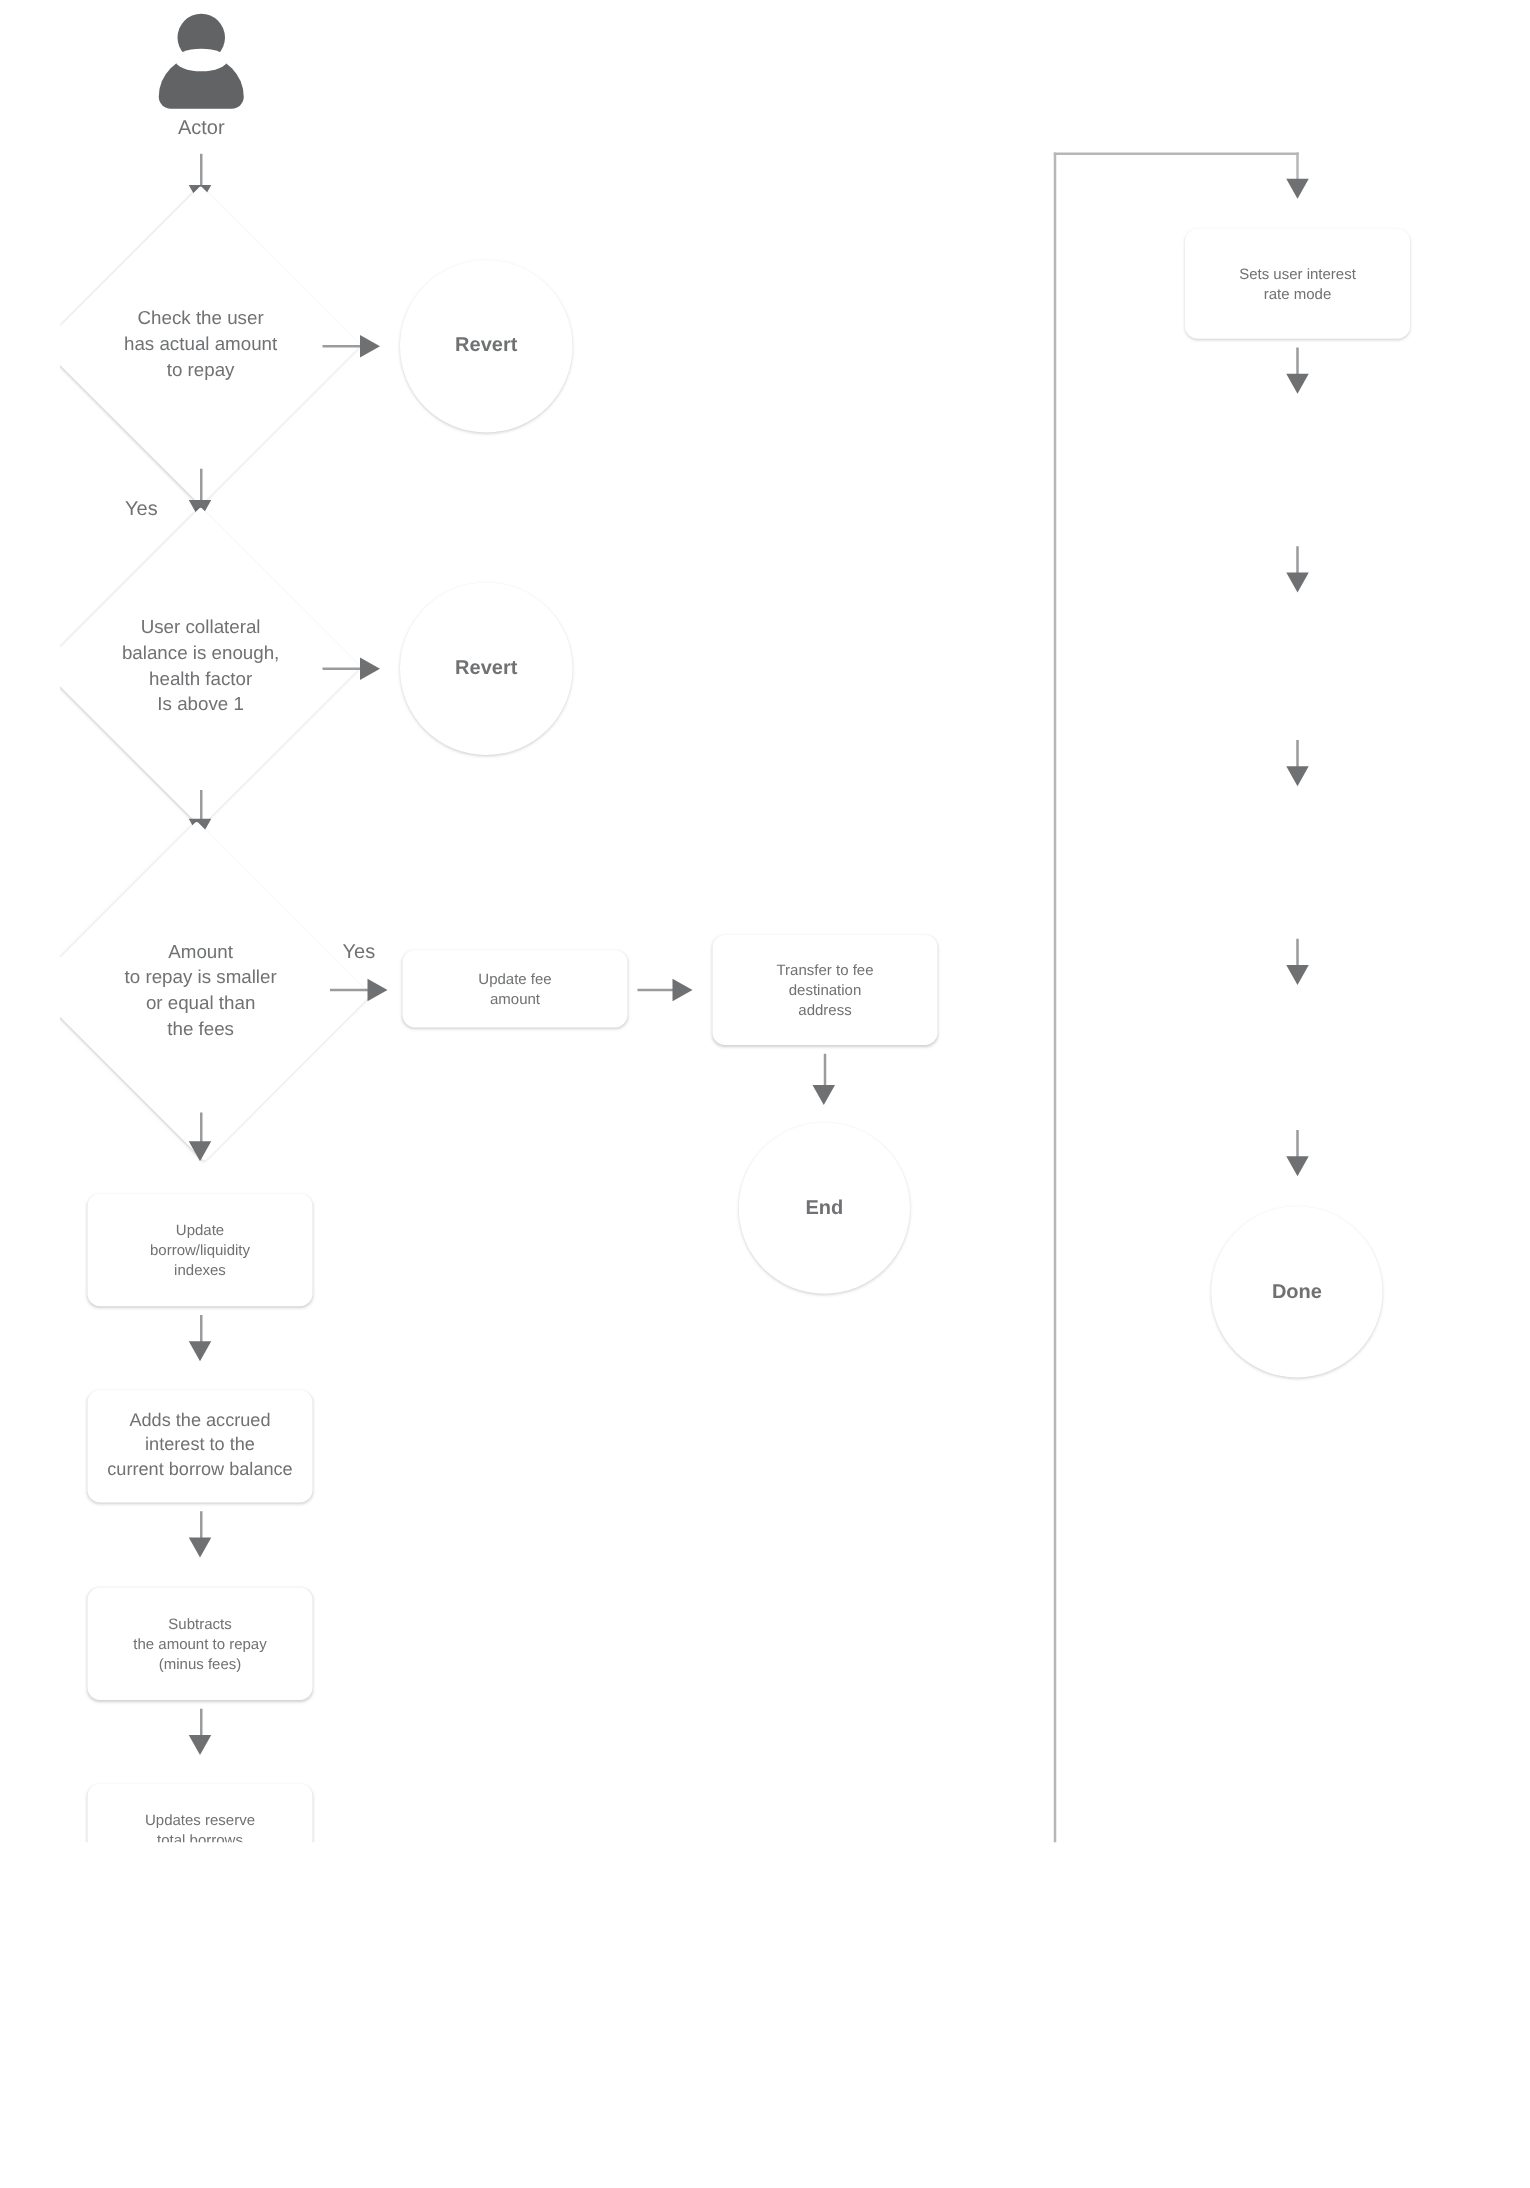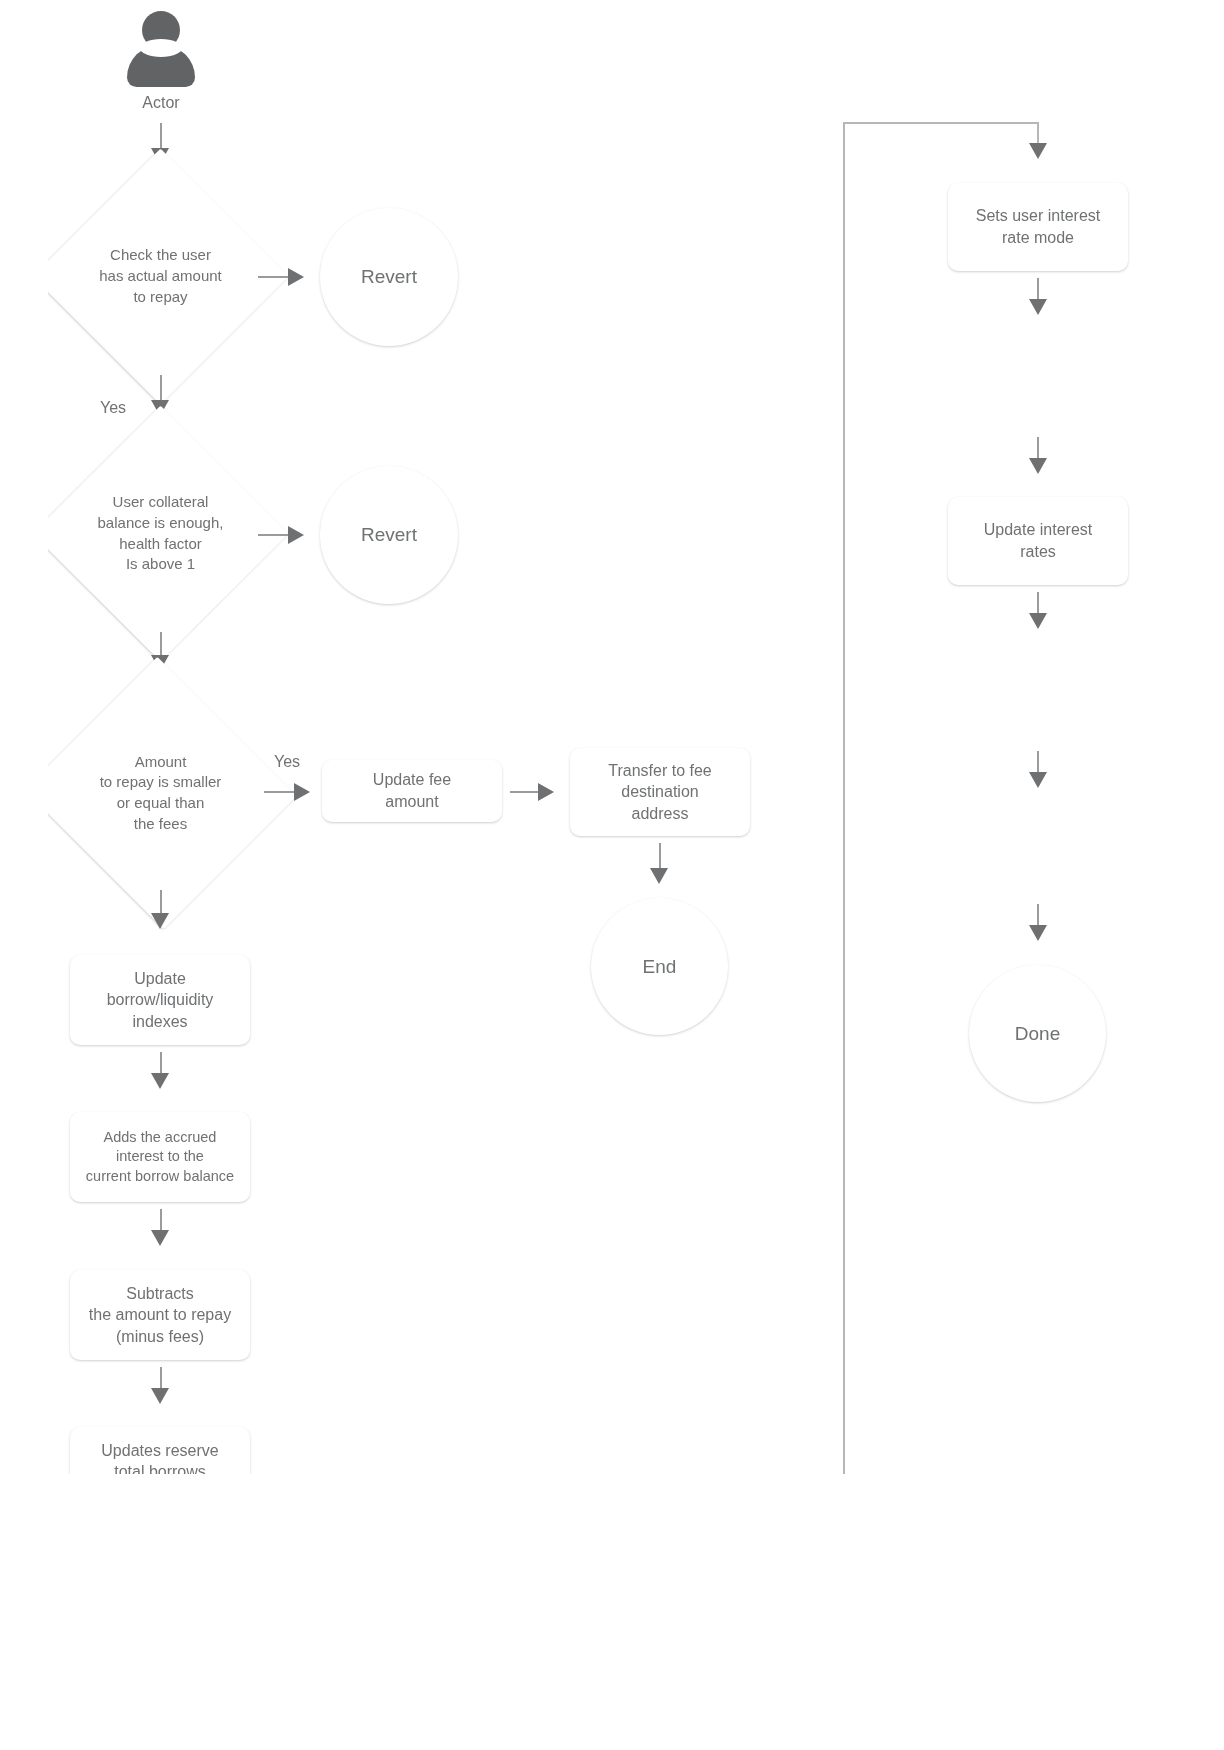--- a/index.html
+++ b/index.html
@@ -27,29 +27,30 @@
     text-align: center;
     color: #6f7173;
     background: #ffffff;
     line-height: 1.35;
     white-space: pre-line;
   }
 
   .box {
     border-radius: 10px;
     box-shadow: 0 1px 3px rgba(0,0,0,0.13), 0 1px 2px rgba(0,0,0,0.07);
-    font-size: 16px;
+    font-size: 12px;
     padding: 6px 8px;
   }
   .box.small { font-size: 14.5px; }
 
   .circle {
     border-radius: 50%;
     box-shadow: 0 1px 3px rgba(0,0,0,0.12), 0 1px 2px rgba(0,0,0,0.07);
-    font-size: 19px;
+    font-size: 16px;
+    font-weight: bold;
   }
 
   
   .diamond-wrap { position: absolute; }
   .diamond-shape {
     position: absolute;
     inset: 0;
     background: #ffffff;
     transform: rotate(45deg);
     box-shadow: 0 1px 3px rgba(0,0,0,0.13), 0 1px 2px rgba(0,0,0,0.07);
@@ -252,22 +253,20 @@
   <div class="node box" style="left:900px; top:183px; width:180px; height:88px;">Sets user interest
 rate mode</div>
 
   <div class="vline" style="left:989px; top:278px; height:28px;"></div>
   <div class="arrow-down" style="left:981px; top:299px;"></div>
 
 
   <div class="vline" style="left:989px; top:437px; height:28px;"></div>
   <div class="arrow-down" style="left:981px; top:458px;"></div>
 
-  <div class="node box" style="left:900px; top:497px; width:180px; height:88px;">Update interest
-rates</div>
 
   <div class="vline" style="left:989px; top:592px; height:28px;"></div>
   <div class="arrow-down" style="left:981px; top:613px;"></div>
 
 
   <div class="vline" style="left:989px; top:751px; height:28px;"></div>
   <div class="arrow-down" style="left:981px; top:772px;"></div>
 
 
   <div class="vline" style="left:989px; top:904px; height:28px;"></div>

